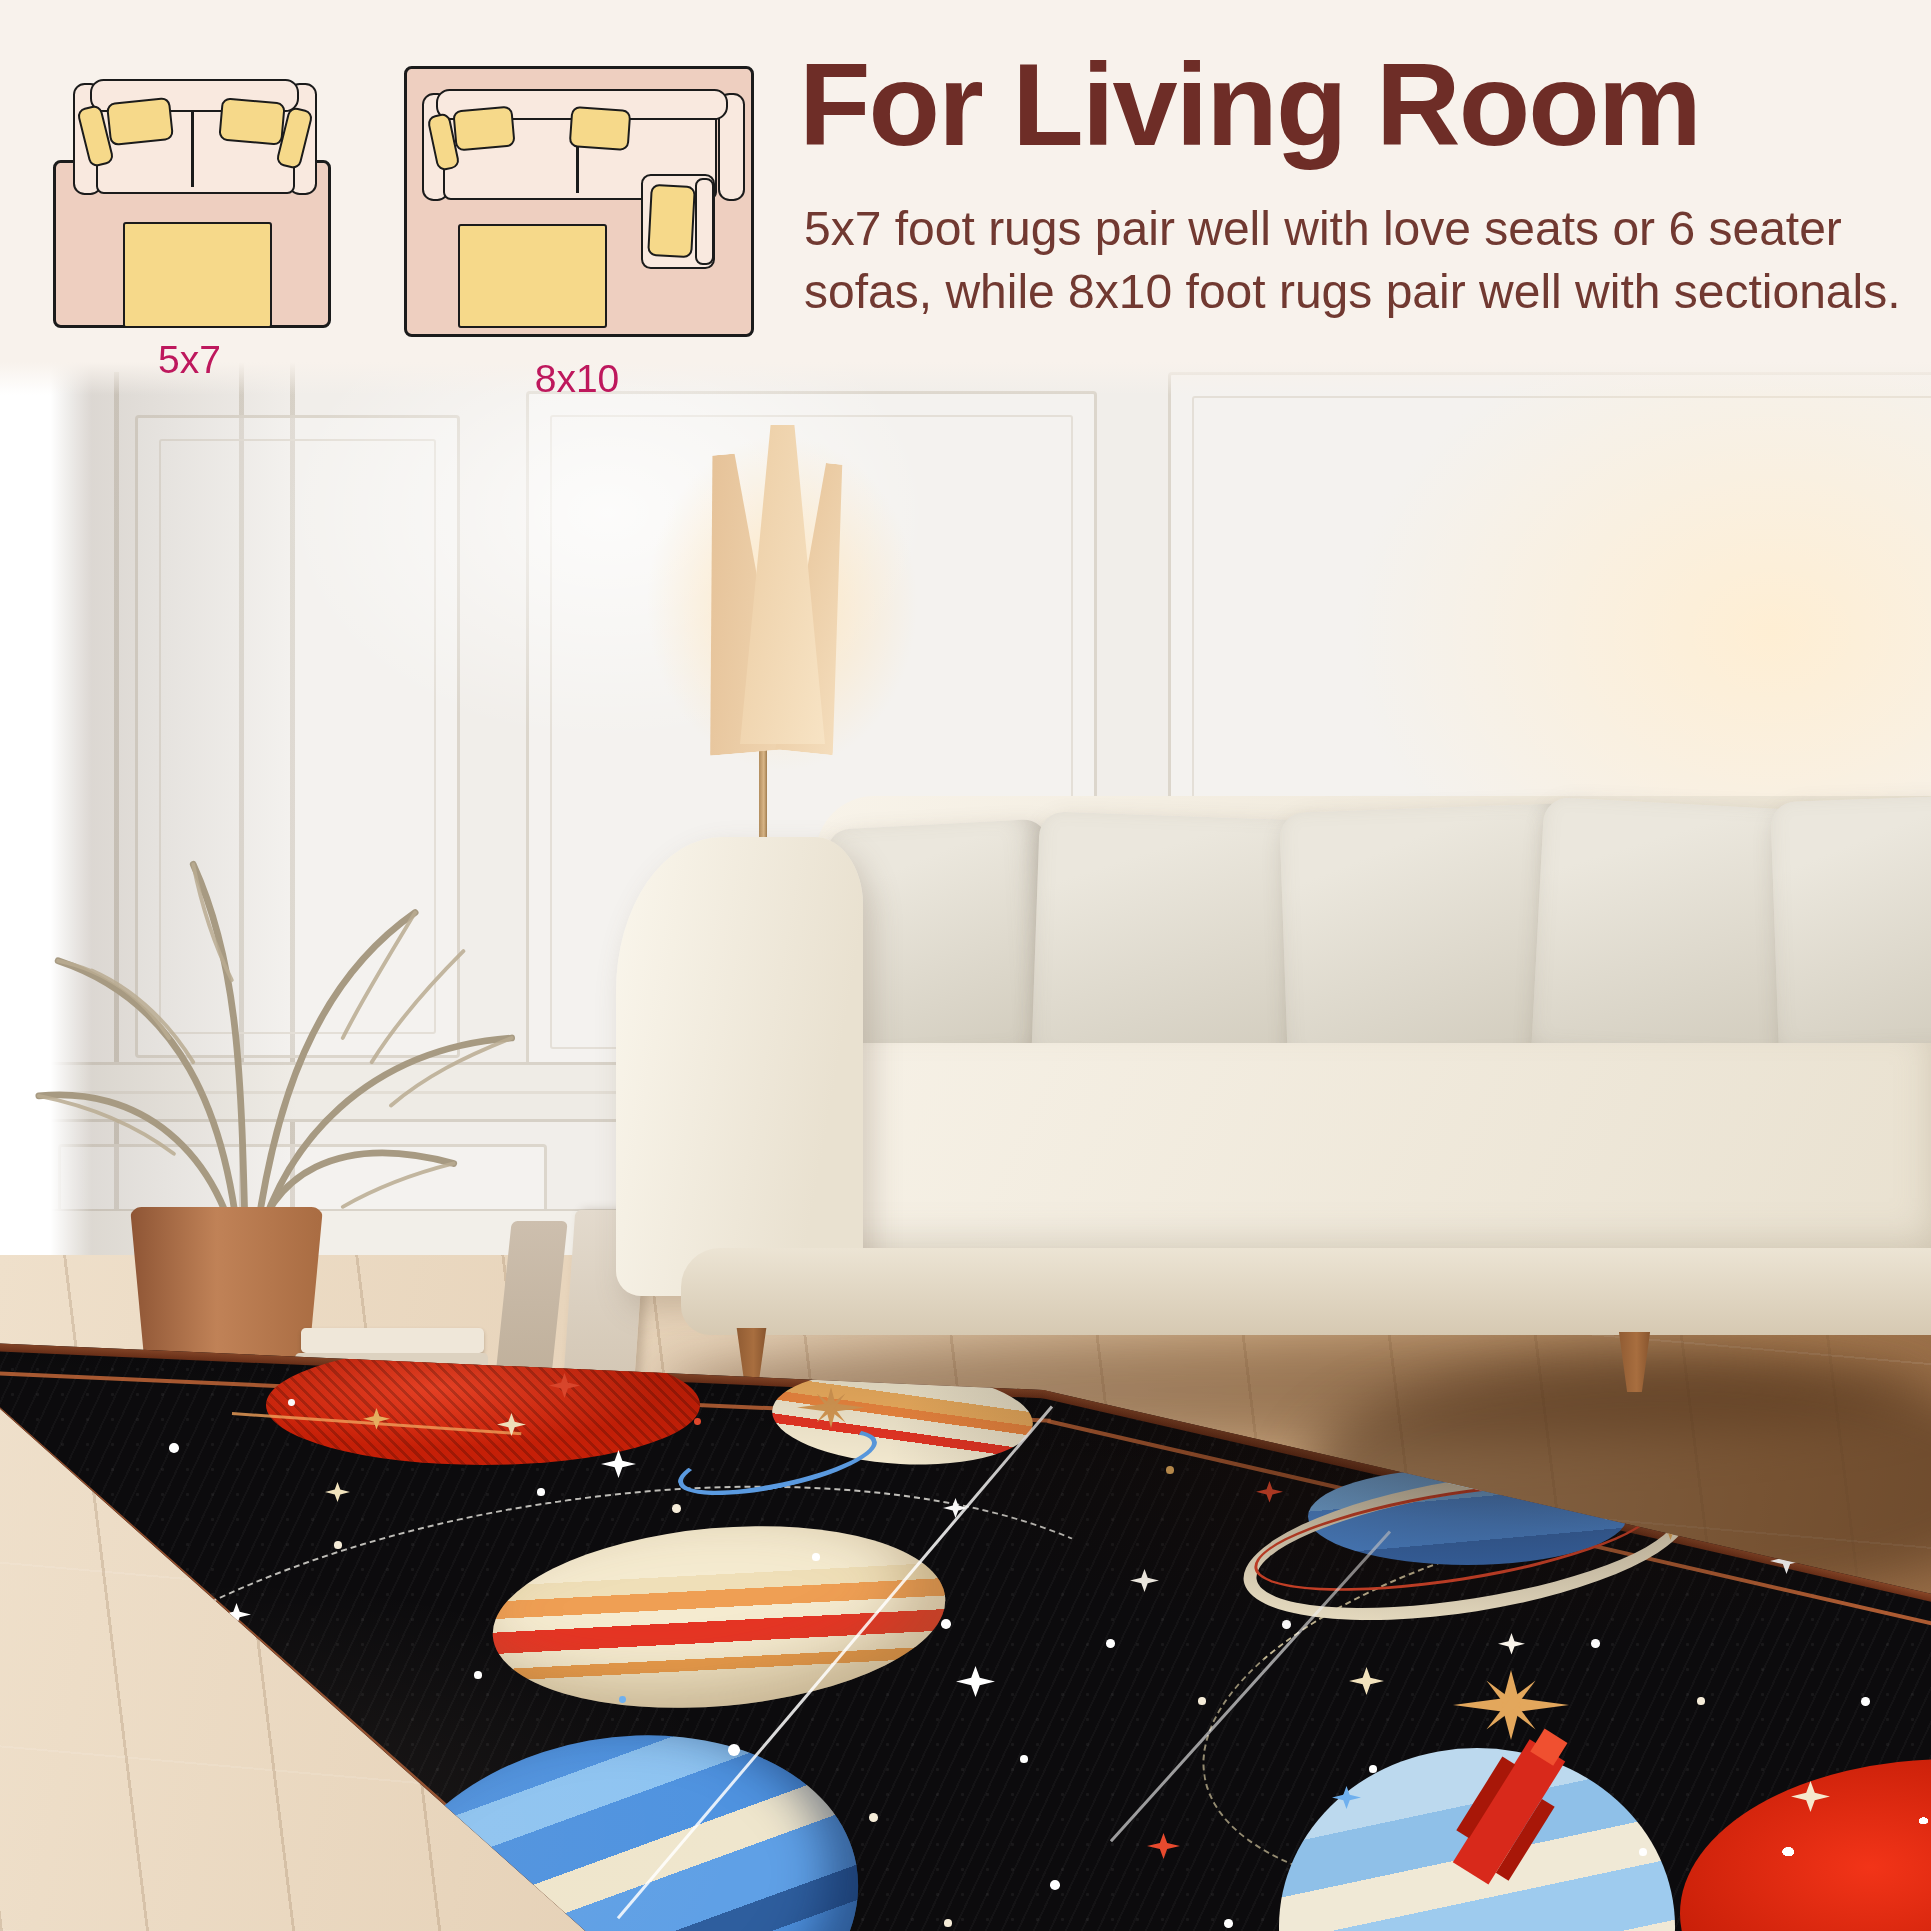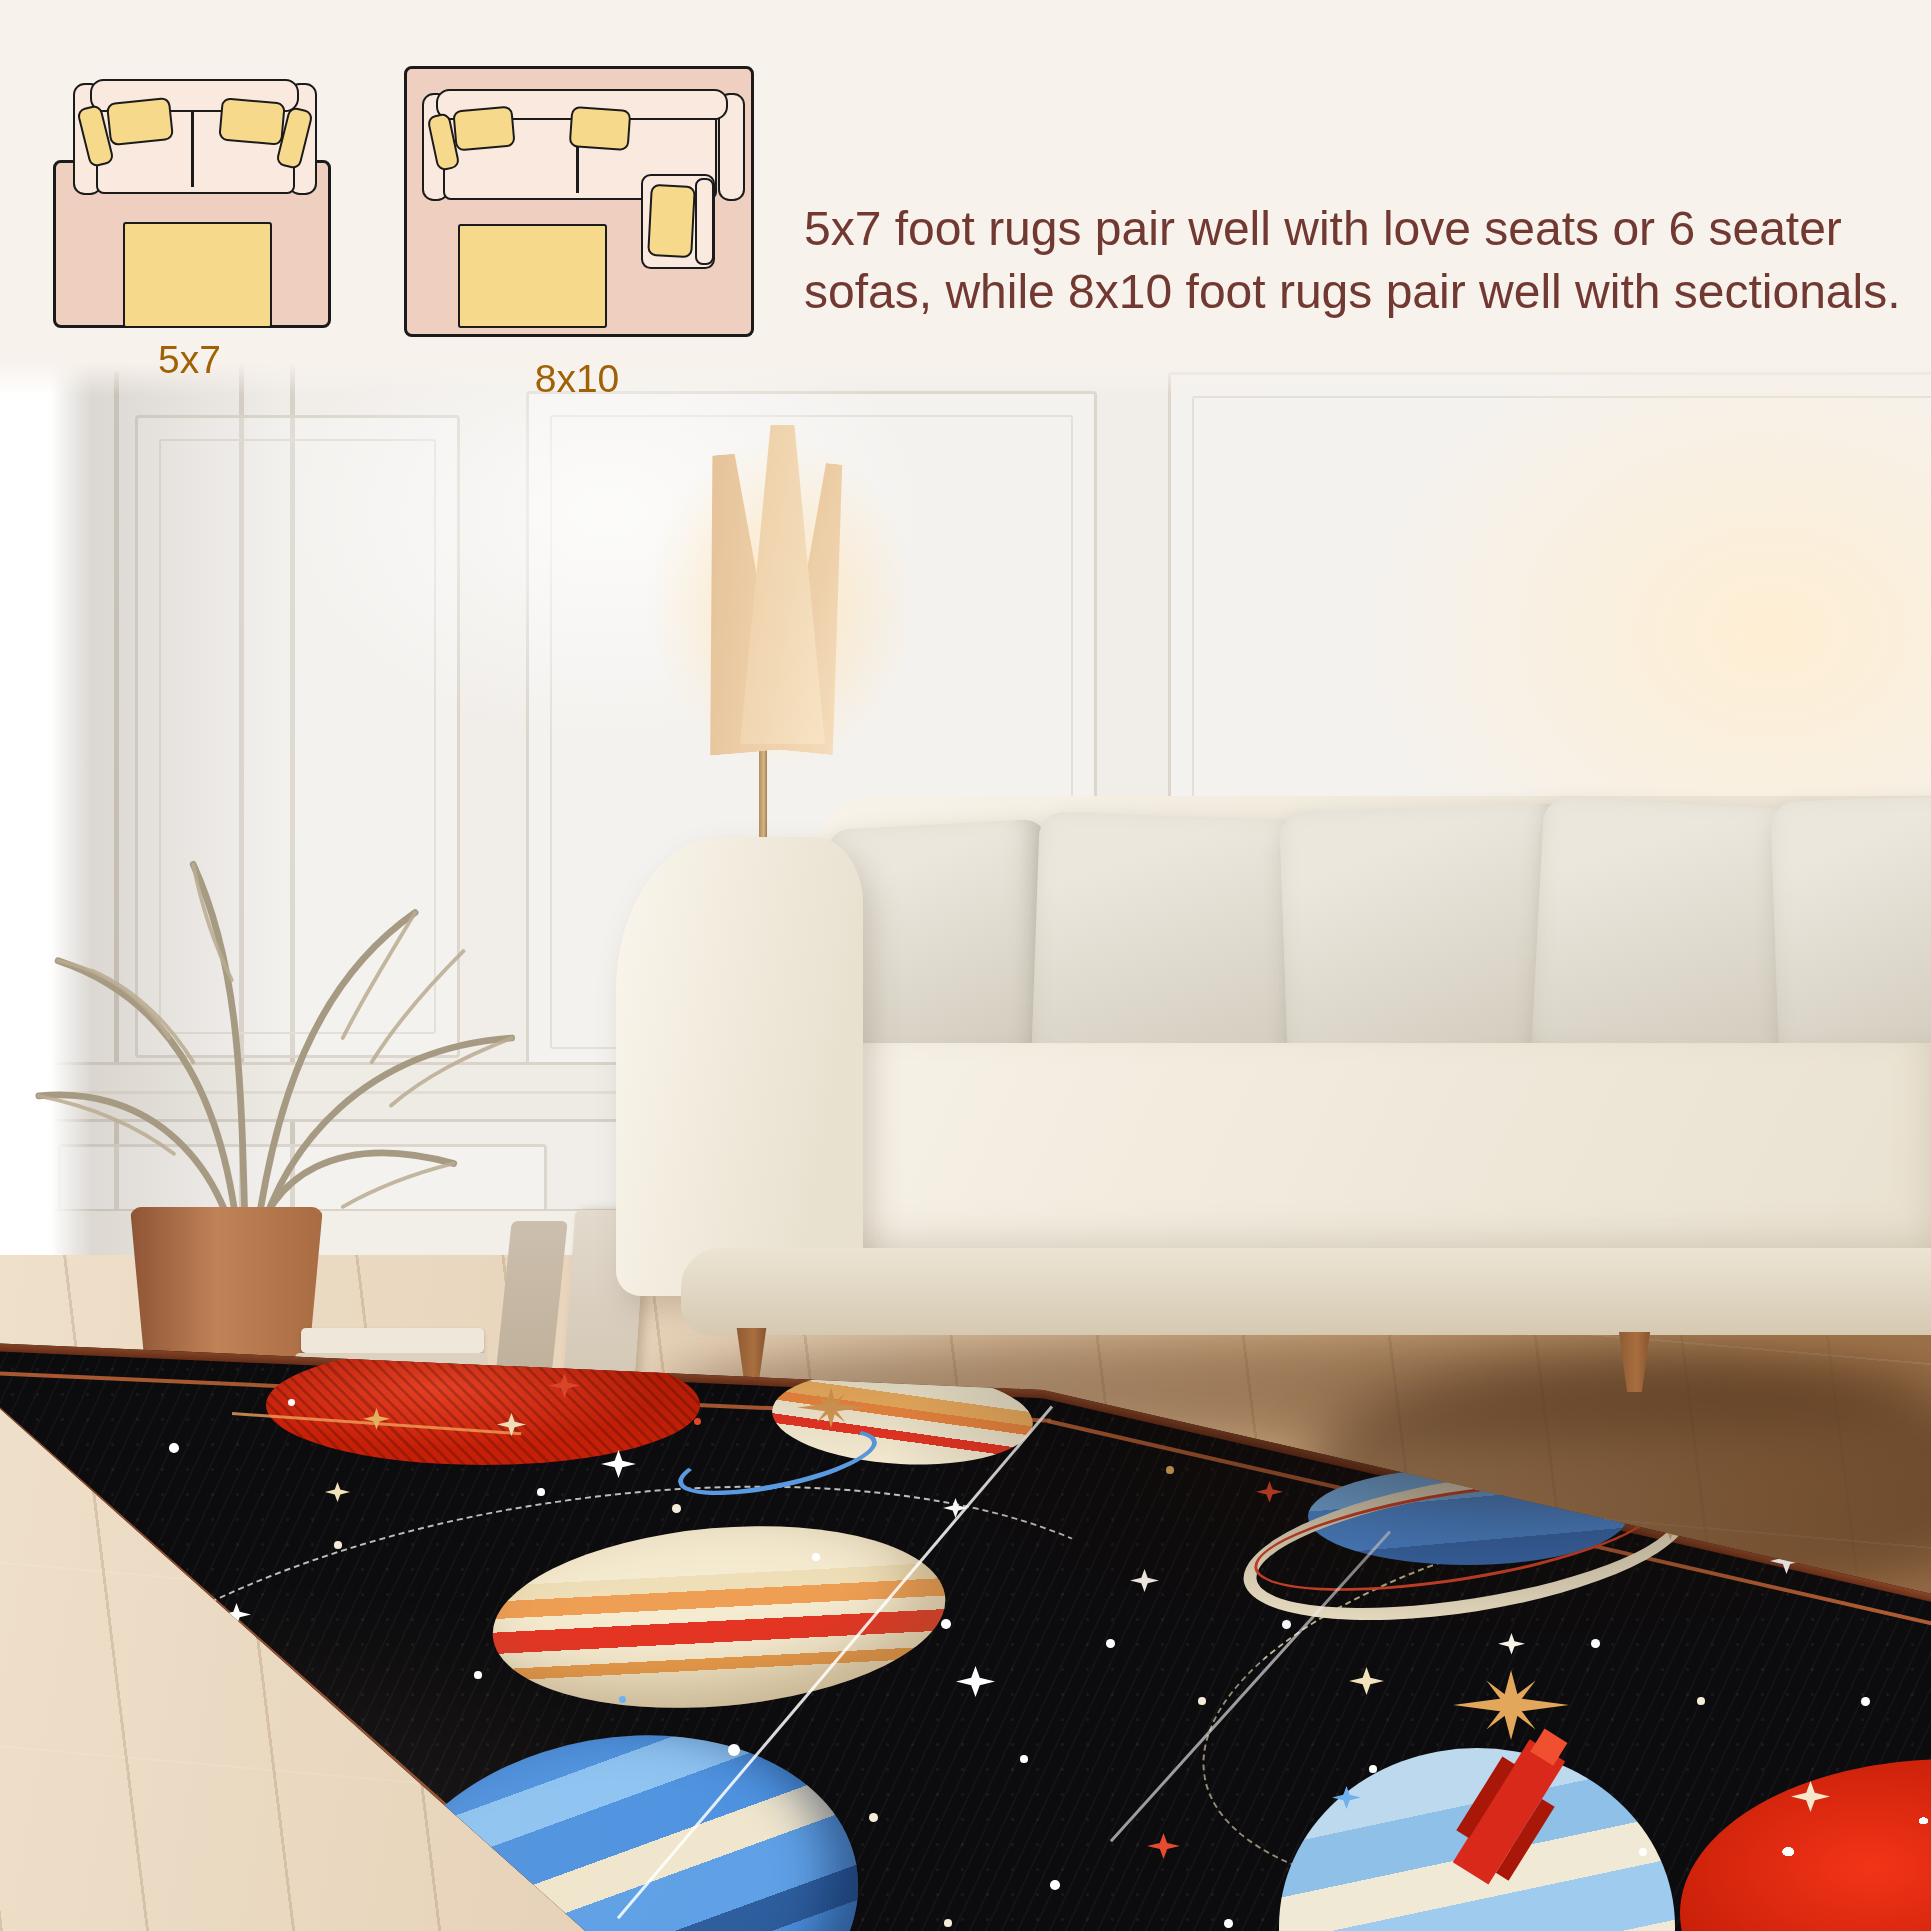--- a/index.html
+++ b/index.html
@@ -6,21 +6,21 @@
   #canvas{position:relative;width:1931px;height:1931px;overflow:hidden;background:#f8f2ec;
           font-family:"Liberation Sans", sans-serif;}
   .abs{position:absolute;}
 
   
   #header{left:0;top:0;width:1931px;height:362px;background:#f8f2ec;z-index:40;}
   .d-rug{background:#eecfc0;border:3.9px solid #1b1b1b;border-radius:7.7px;}
   .d-part{background:#f9e9df;border:2.9px solid #1b1b1b;}
   .d-pillow{background:#f6d98a;border:2.9px solid #1b1b1b;border-radius:8.7px;}
   .d-table{background:#f6d98a;border:2.9px solid #1b1b1b;border-radius:2.9px;}
-  .d-label{color:#a16207;font-size:39px;text-align:center;}
+  .d-label{color:#be185d;font-size:39px;text-align:center;}
   #title{left:799px;top:37px;width:1120px;color:#6e2d27;font-size:117px;font-weight:bold;
          letter-spacing:-1.9px;white-space:nowrap;}
   .desc-line{left:804px;width:1125px;color:#713931;font-size:48px;line-height:1.0;white-space:nowrap;}
 
   
   #photo{left:0;top:362px;width:1931px;height:1569px;background:#f1eeea;z-index:10;}
   .wallpanel{border:3.9px solid #dcd6cc;border-radius:3.9px;background:rgba(255,255,255,.25);}
   .wallpanel .inner{position:absolute;left:21px;top:21px;right:21px;bottom:21px;border:2.9px solid #e4dfd7;border-radius:2.9px;}
   .vline{width:4.8px;background:linear-gradient(180deg,#d8d2c8,#cfc8bd);}
   #floor{left:0;top:893px;width:1931px;height:676px;
@@ -300,19 +300,20 @@
       <div class="abs d-part" style="left:436px;top:89px;width:288px;height:27px;border-radius:13.5px;"></div>
       <div class="abs d-pillow" style="left:454px;top:108px;width:56px;height:37px;transform:rotate(-5deg);"></div>
       <div class="abs d-pillow" style="left:570px;top:108px;width:56px;height:37px;transform:rotate(4deg);"></div>
       <div class="abs d-pillow" style="left:432px;top:114px;width:19.3px;height:52px;transform:rotate(-12deg);"></div>
       <div class="abs d-part" style="left:641px;top:174px;width:70px;height:91px;border-radius:9.7px;"></div>
       <div class="abs d-pillow" style="left:649px;top:185px;width:41px;height:68px;transform:rotate(3deg);"></div>
       <div class="abs d-part" style="left:695px;top:178px;width:15.4px;height:83px;border-radius:7.7px;"></div>
       <div class="abs d-label" style="left:461px;top:357px;width:232px;">8x10</div>
     </div>
 
+    <div class="abs" id="title">For Living Room</div>
     <div class="abs desc-line" style="top:205px;">5x7 foot rugs pair well with love seats or 6 seater</div>
     <div class="abs desc-line" style="top:268px;">sofas, while 8x10 foot rugs pair well with sectionals.</div>
   </div>
 
   <div class="abs" style="left:0;top:362px;width:1931px;height:33px;background:linear-gradient(180deg,#f8f2ec,rgba(248,242,236,0));z-index:35;"></div>
 </div>
 
 
 </body></html>

